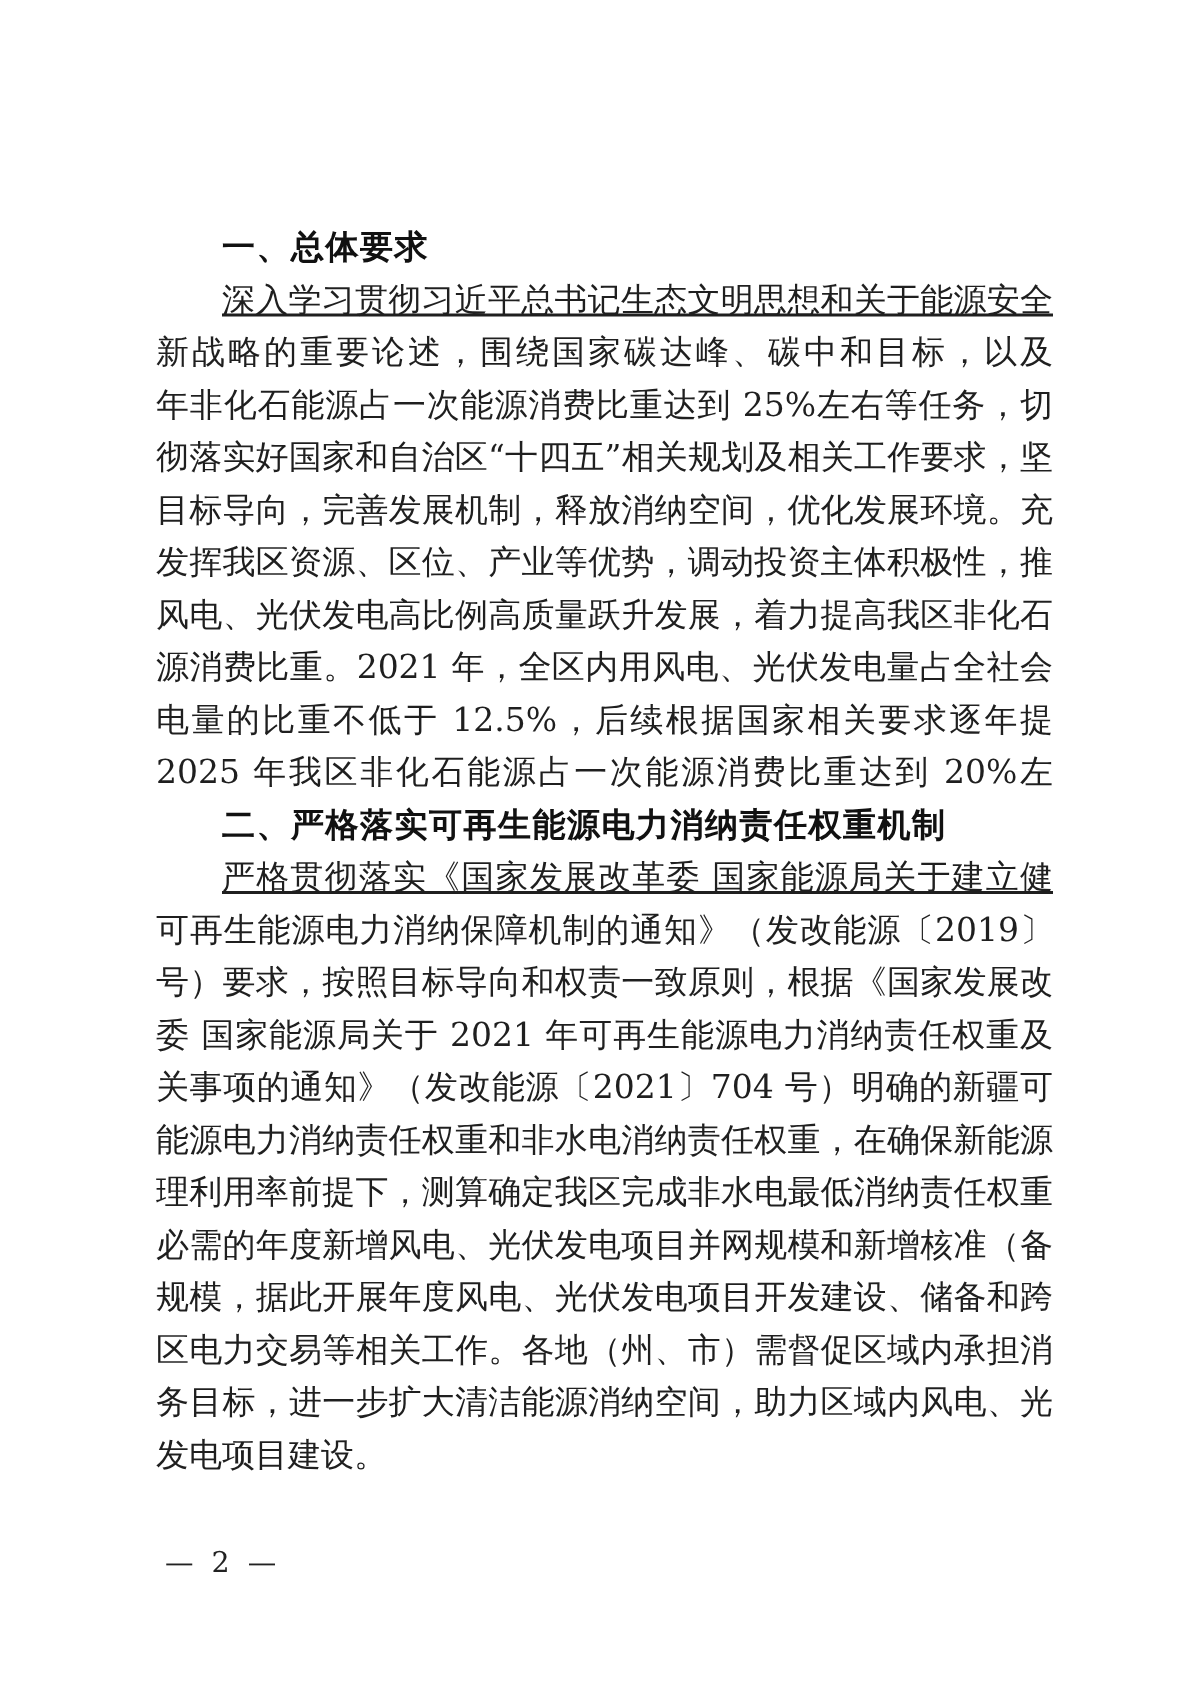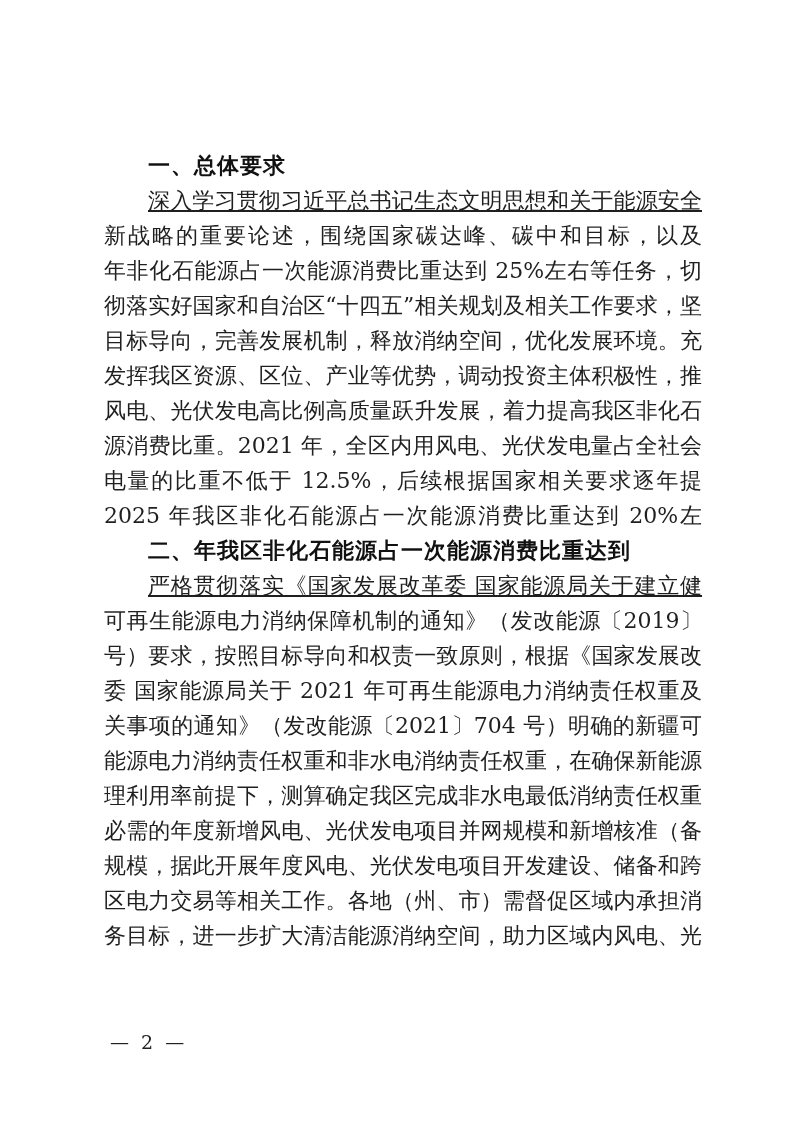--- a/index.html
+++ b/index.html
@@ -66,28 +66,29 @@
         <div class="line">彻落实好国家和自治区“十四五”相关规划及相关工作要求，坚持</div>
         <div class="line">目标导向，完善发展机制，释放消纳空间，优化发展环境。充分</div>
         <div class="line">发挥我区资源、区位、产业等优势，调动投资主体积极性，推动</div>
         <div class="line">风电、光伏发电高比例高质量跃升发展，着力提高我区非化石能</div>
         <div class="line">源消费比重。2021 年，全区内用风电、光伏发电量占全社会用</div>
         <div class="line">电量的比重不低于 12.5%，后续根据国家相关要求逐年提高，到</div>
         <div class="line last">2025 年我区非化石能源占一次能源消费比重达到 20%左右。</div>
       </section>
 
   <section>
-    <h2 class="heading">二、年我区非化石能源占一次能源消费比重达到</h2>
+    <h2 class="heading">二、严格落实可再生能源电力消纳责任权重机制</h2>
   <div class="line indent">严格贯彻落实《国家发展改革委 国家能源局关于建立健全</div>
         <div class="line">可再生能源电力消纳保障机制的通知》（发改能源〔2019〕807</div>
         <div class="line">号）要求，按照目标导向和权责一致原则，根据《国家发展改革</div>
         <div class="line">委 国家能源局关于 2021 年可再生能源电力消纳责任权重及有</div>
         <div class="line">关事项的通知》（发改能源〔2021〕704 号）明确的新疆可再生</div>
         <div class="line">能源电力消纳责任权重和非水电消纳责任权重，在确保新能源合</div>
         <div class="line">理利用率前提下，测算确定我区完成非水电最低消纳责任权重所</div>
         <div class="line">必需的年度新增风电、光伏发电项目并网规模和新增核准（备案）</div>
         <div class="line">规模，据此开展年度风电、光伏发电项目开发建设、储备和跨省</div>
         <div class="line">区电力交易等相关工作。各地（州、市）需督促区域内承担消纳</div>
         <div class="line">务目标，进一步扩大清洁能源消纳空间，助力区域内风电、光伏</div>
+        <div class="line last">发电项目建设。</div>
       </section>
 </div>
   <div class="footer">— 2 —</div>
 </div>
 
 </body></html>

